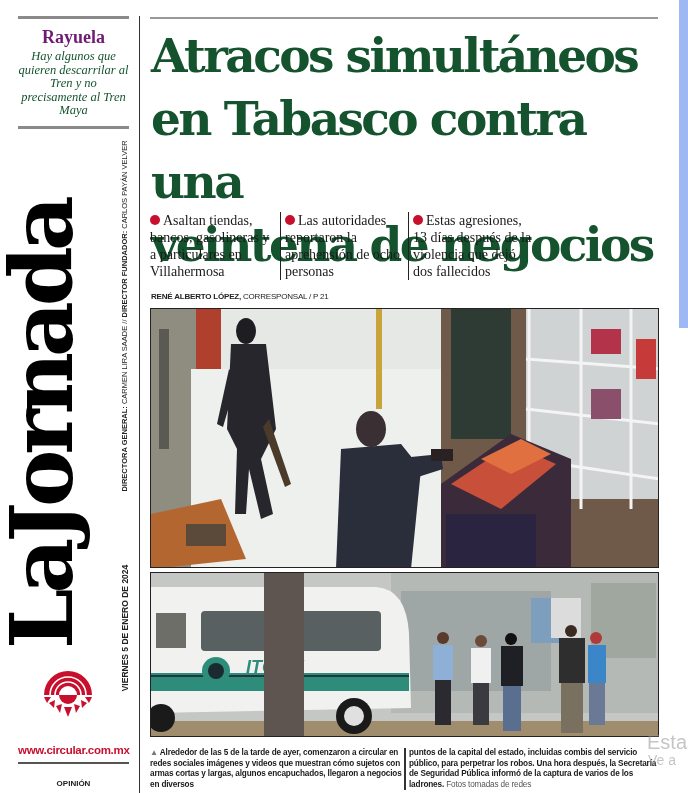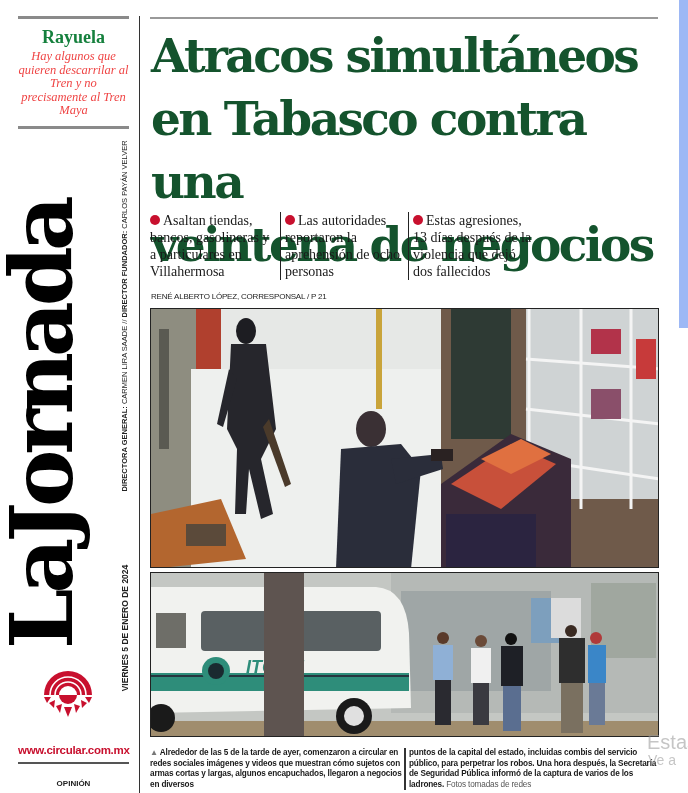--- a/index.html
+++ b/index.html
@@ -4,22 +4,22 @@
 <style>
   html, body { margin:0; padding:0; }
   body {
     width:688px; height:793px; overflow:hidden; background:#ffffff;
     position:relative; font-family:"Liberation Serif", "DejaVu Serif", serif; color:#111;
   }
   
   .left-col { position:absolute; left:0; top:0; width:136px; height:793px; }
   .rayuela-box { position:absolute; left:18px; top:16px; width:111px; }
   .rayuela-rule { height:3px; background:#8a8a8a; }
-  .rayuela-title { color:#15803d; font-weight:bold; font-size:18px; text-align:center; margin-top:8px; line-height:20px; }
-  .rayuela-text { font-style:italic; font-size:12.5px; line-height:13.5px; text-align:center; margin:3px 0 8px; color:#ef4444; }
+  .rayuela-title { color:#701a75; font-weight:bold; font-size:18px; text-align:center; margin-top:8px; line-height:20px; }
+  .rayuela-text { font-style:italic; font-size:12.5px; line-height:13.5px; text-align:center; margin:3px 0 8px; color:#14532d; }
   .masthead {
     position:absolute; left:-178px; top:384px; width:440px; height:90px;
     transform:rotate(-90deg); transform-origin:center center;
     font-family:"DejaVu Serif", serif; font-weight:bold; font-size:86px; line-height:90px;
     letter-spacing:-5px; text-align:center; color:#000;
   }
   .logo-sun { position:absolute; left:41px; top:668px; width:54px; height:50px; }
   .website { position:absolute; left:18px; top:744px; width:111px; text-align:center;
     font-family:"Liberation Sans", sans-serif; font-weight:bold; font-size:11.5px; color:#c8102e; letter-spacing:-0.3px; }
   .left-rule-bottom { position:absolute; left:18px; top:762px; width:111px; height:2px; background:#555; }
@@ -40,21 +40,21 @@
     font-family:"DejaVu Serif", serif; font-weight:bold; font-size:47px; line-height:63px; letter-spacing:-2.6px; color:#14532d; }
   .bullets { position:absolute; left:150px; top:212px; width:512px; display:flex; }
   .bullet { font-size:14px; line-height:17px; color:#1a1a1a; padding:0 4px; box-sizing:border-box; }
   .bullet + .bullet { border-left:1.5px solid #222; }
   .bullet:nth-child(1){ width:130px; padding-left:0; }
   .bullet:nth-child(2){ width:128px; }
   .bullet:nth-child(3){ width:129px; }
   .bullet:nth-child(4){ width:125px; }
   .dot { display:inline-block; width:10px; height:10px; border-radius:50%; background:#c8102e; margin-right:3px; vertical-align:0px; }
   .byline { position:absolute; left:151px; top:292px; font-family:"Liberation Sans", sans-serif; font-size:8px; color:#222; letter-spacing:-0.2px; }
-  .byline b { font-weight:normal;margin-top:8px; }
+  .byline b { font-weight:bold;margin-top:8px; }
   
   .photo1 { position:absolute; left:150px; top:308px; width:509px; height:260px; overflow:hidden; background:#d9dbd8; border:1px solid #222; box-sizing:border-box; }
   .photo2 { position:absolute; left:150px; top:572px; width:509px; height:165px; overflow:hidden; background:#b9bcb7; border:1px solid #222; box-sizing:border-box; }
   .caption { position:absolute; top:748px; font-family:"Liberation Sans", sans-serif; font-size:8.2px; line-height:10.5px; color:#1a1a1a; font-weight:bold; letter-spacing:-0.15px; }
   .caption.c1 { left:150px; width:252px; }
   .caption.c2 { left:404px; width:258px; border-left:2px solid #333; padding-left:3px; }
   .caption .tri { color:#777; }
   .caption .credit { font-weight:normal; color:#555;margin-top:37px; }
   
   .blue-bar { position:absolute; left:679px; top:0; width:9px; height:328px; background:#9db8f5; }

